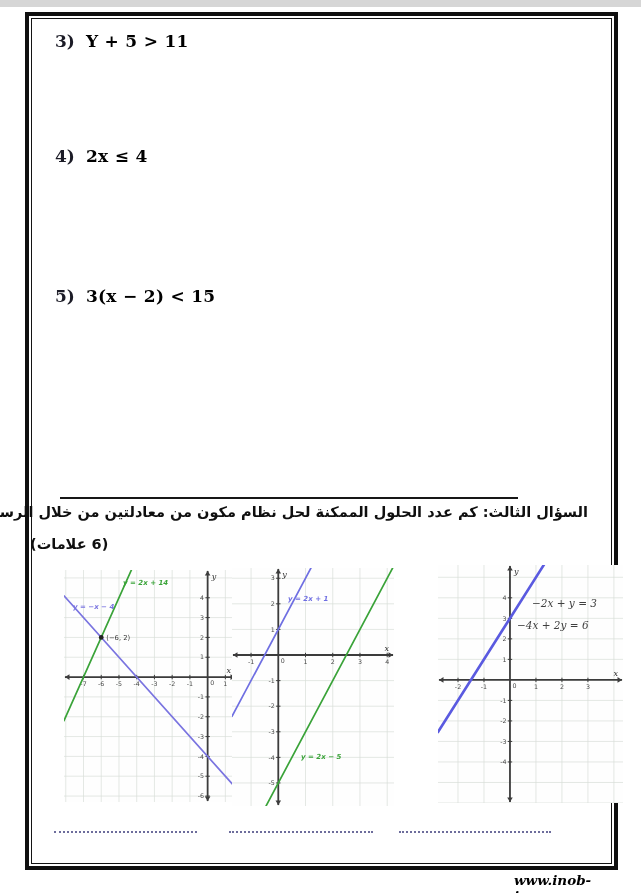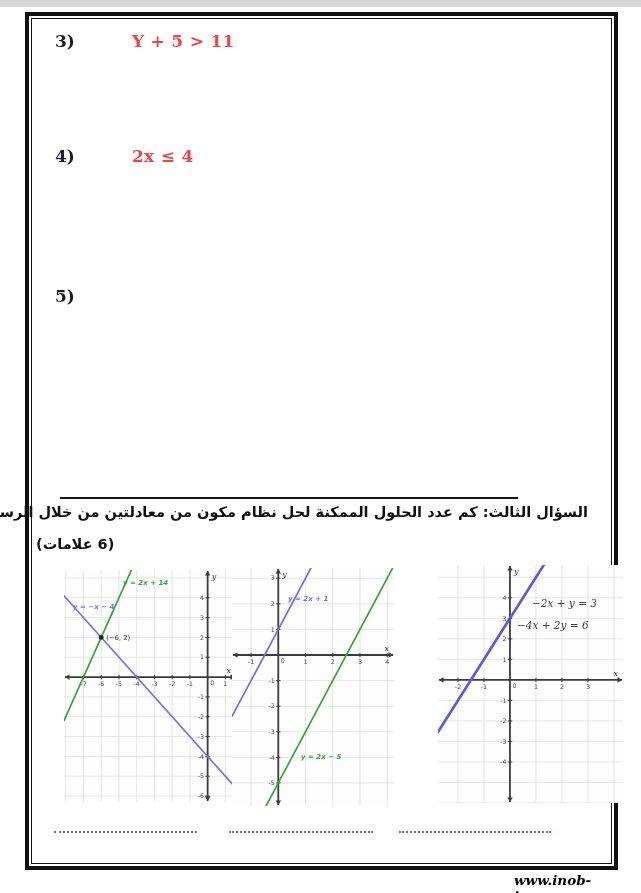--- a/index.html
+++ b/index.html
@@ -5,25 +5,25 @@
   html,body{margin:0;padding:0;background:#fff;}
   .page{position:relative;width:641px;height:893px;background:#ffffff;overflow:hidden;
         font-family:"DejaVu Sans",sans-serif;}
   .topstrip{position:absolute;left:0;top:0;width:641px;height:7px;background:#d6d6d6;}
   .borderbox{position:absolute;left:25px;top:12px;width:593px;height:858px;
              border:4px solid #101010;box-sizing:border-box;}
   .innerbox{position:absolute;left:2px;top:2px;right:2px;bottom:2px;border:1.6px solid #141414;}
   .item{position:absolute;left:55px;display:flex;gap:11px;align-items:baseline;
         font-family:"DejaVu Serif",serif;font-weight:bold;font-size:17px;line-height:21px;}
   .item .num{color:#1b1b26;}
-  .item .expr{color:#ef4444;letter-spacing:.3px;margin-left:46px;}
+  .item .expr{color:#000000;letter-spacing:.3px;}
   .rule{position:absolute;left:60px;top:497px;width:458px;height:2.2px;background:#161616;}
   .question{position:absolute;left:30px;top:502px;width:558px;direction:rtl;text-align:right;
             font-weight:bold;font-size:14.5px;line-height:21px;color:#0f0f0f;white-space:nowrap;}
-  .marks{position:absolute;left:36px;top:536px;font-weight:bold;font-size:14.5px;color:#0f0f0f;direction:rtl;}
+  .marks{position:absolute;left:30px;top:536px;font-weight:bold;font-size:14.5px;color:#0f0f0f;direction:rtl;}
   svg.graph{position:absolute;background:#fefefe;overflow:hidden;}
   .tick{font-family:"DejaVu Sans",sans-serif;font-size:6.3px;fill:#4a4a4a;}
   .axlab{font-family:"DejaVu Serif",serif;font-style:italic;font-size:8px;fill:#303030;}
   .slab{font-family:"DejaVu Sans",sans-serif;font-style:italic;font-size:7px;font-weight:bold;}
   .eqlab{font-family:"DejaVu Serif",serif;font-style:italic;font-size:10.5px;}
   .plab{font-family:"DejaVu Sans",sans-serif;font-size:6.8px;fill:#333;}
   .ansline{position:absolute;top:831px;height:0;border-top:2px dotted #6d6d9c;}
   .watermark{position:absolute;left:514px;top:872px;font-family:"DejaVu Serif",serif;
              font-weight:bold;font-style:italic;font-size:13.5px;color:#000;}
 </style>
@@ -42,20 +42,21 @@
     <span class="expr">Y + 5 &gt; 11</span>
   </div>
 
   <div class="item" style="top:146px">
     <span class="num">4)</span>
     <span class="expr">2x ≤ 4</span>
   </div>
 
   <div class="item" style="top:286px">
     <span class="num">5)</span>
+    <span class="expr">3(x − 2) &lt; 15</span>
   </div>
 
   <div class="rule"></div>
 
   <div class="question">السؤال الثالث: كم عدد الحلول الممكنة لحل نظام مكون من معادلتين من خلال الرسومات التالية ؟</div>
   <div class="marks">(6 علامات)</div>
 
   <svg class="graph" id="g1" style="left:64px;top:570px;width:172px;height:232px" viewBox="0 0 172 232">
       <line x1="1.7731958762886535" y1="0" x2="1.7731958762886535" y2="232" stroke="#d8ded8" stroke-width="0.7"></line>
       <line x1="19.505154639175252" y1="0" x2="19.505154639175252" y2="232" stroke="#d8ded8" stroke-width="0.7"></line>

